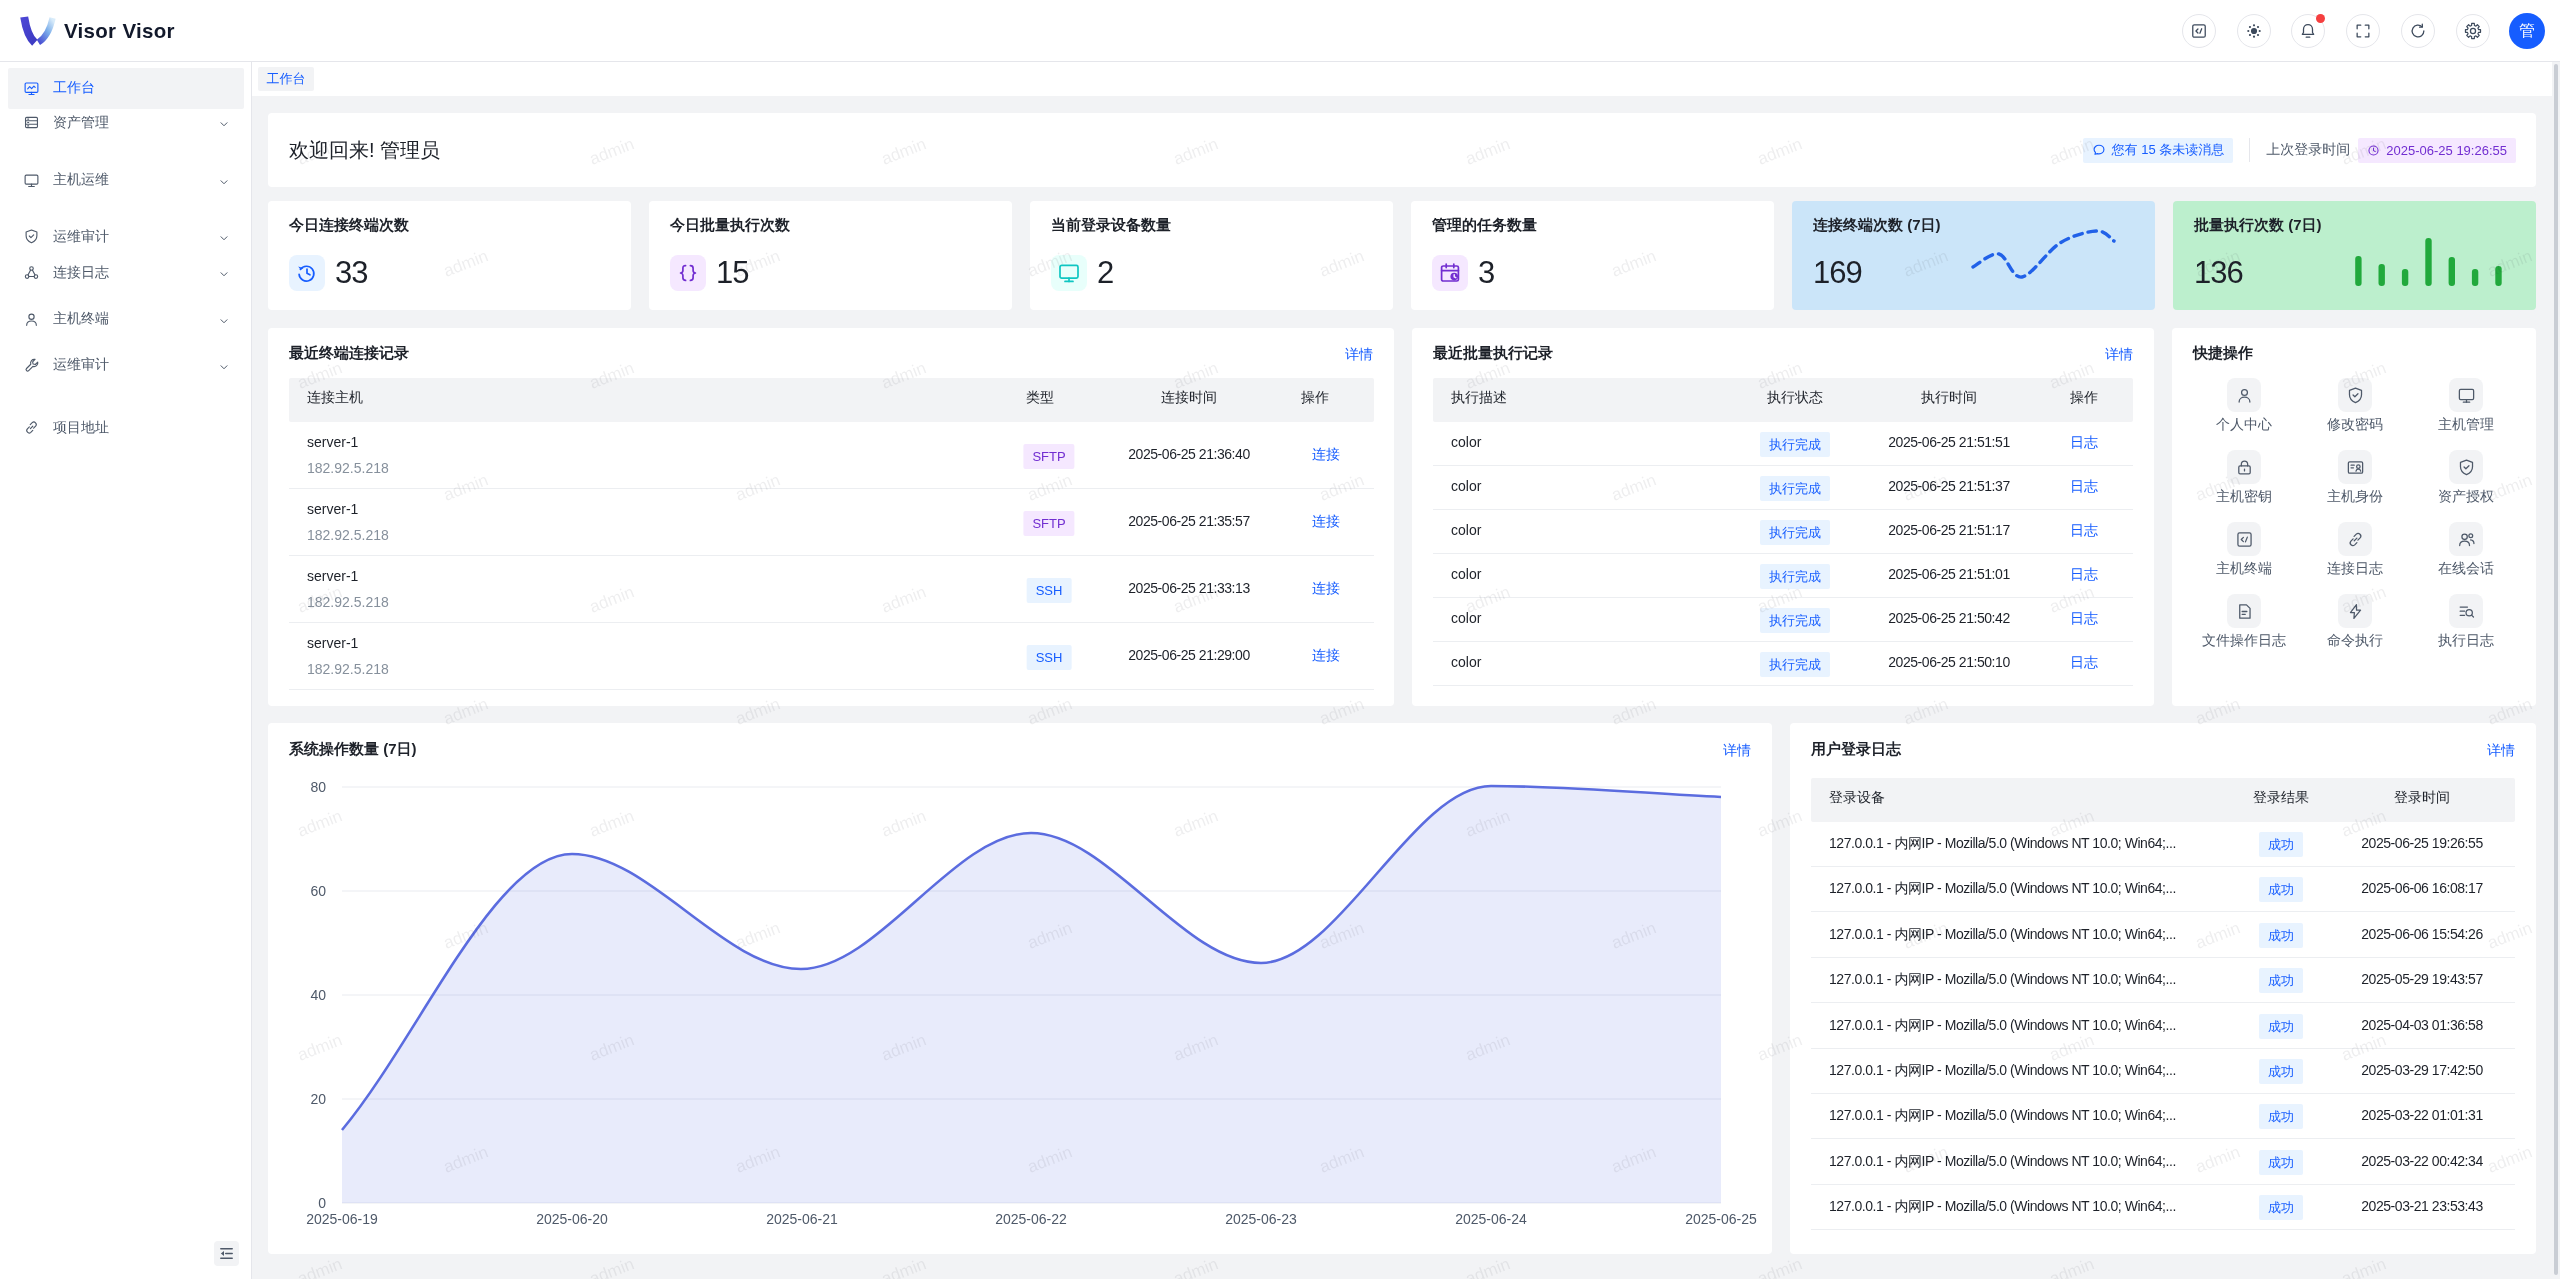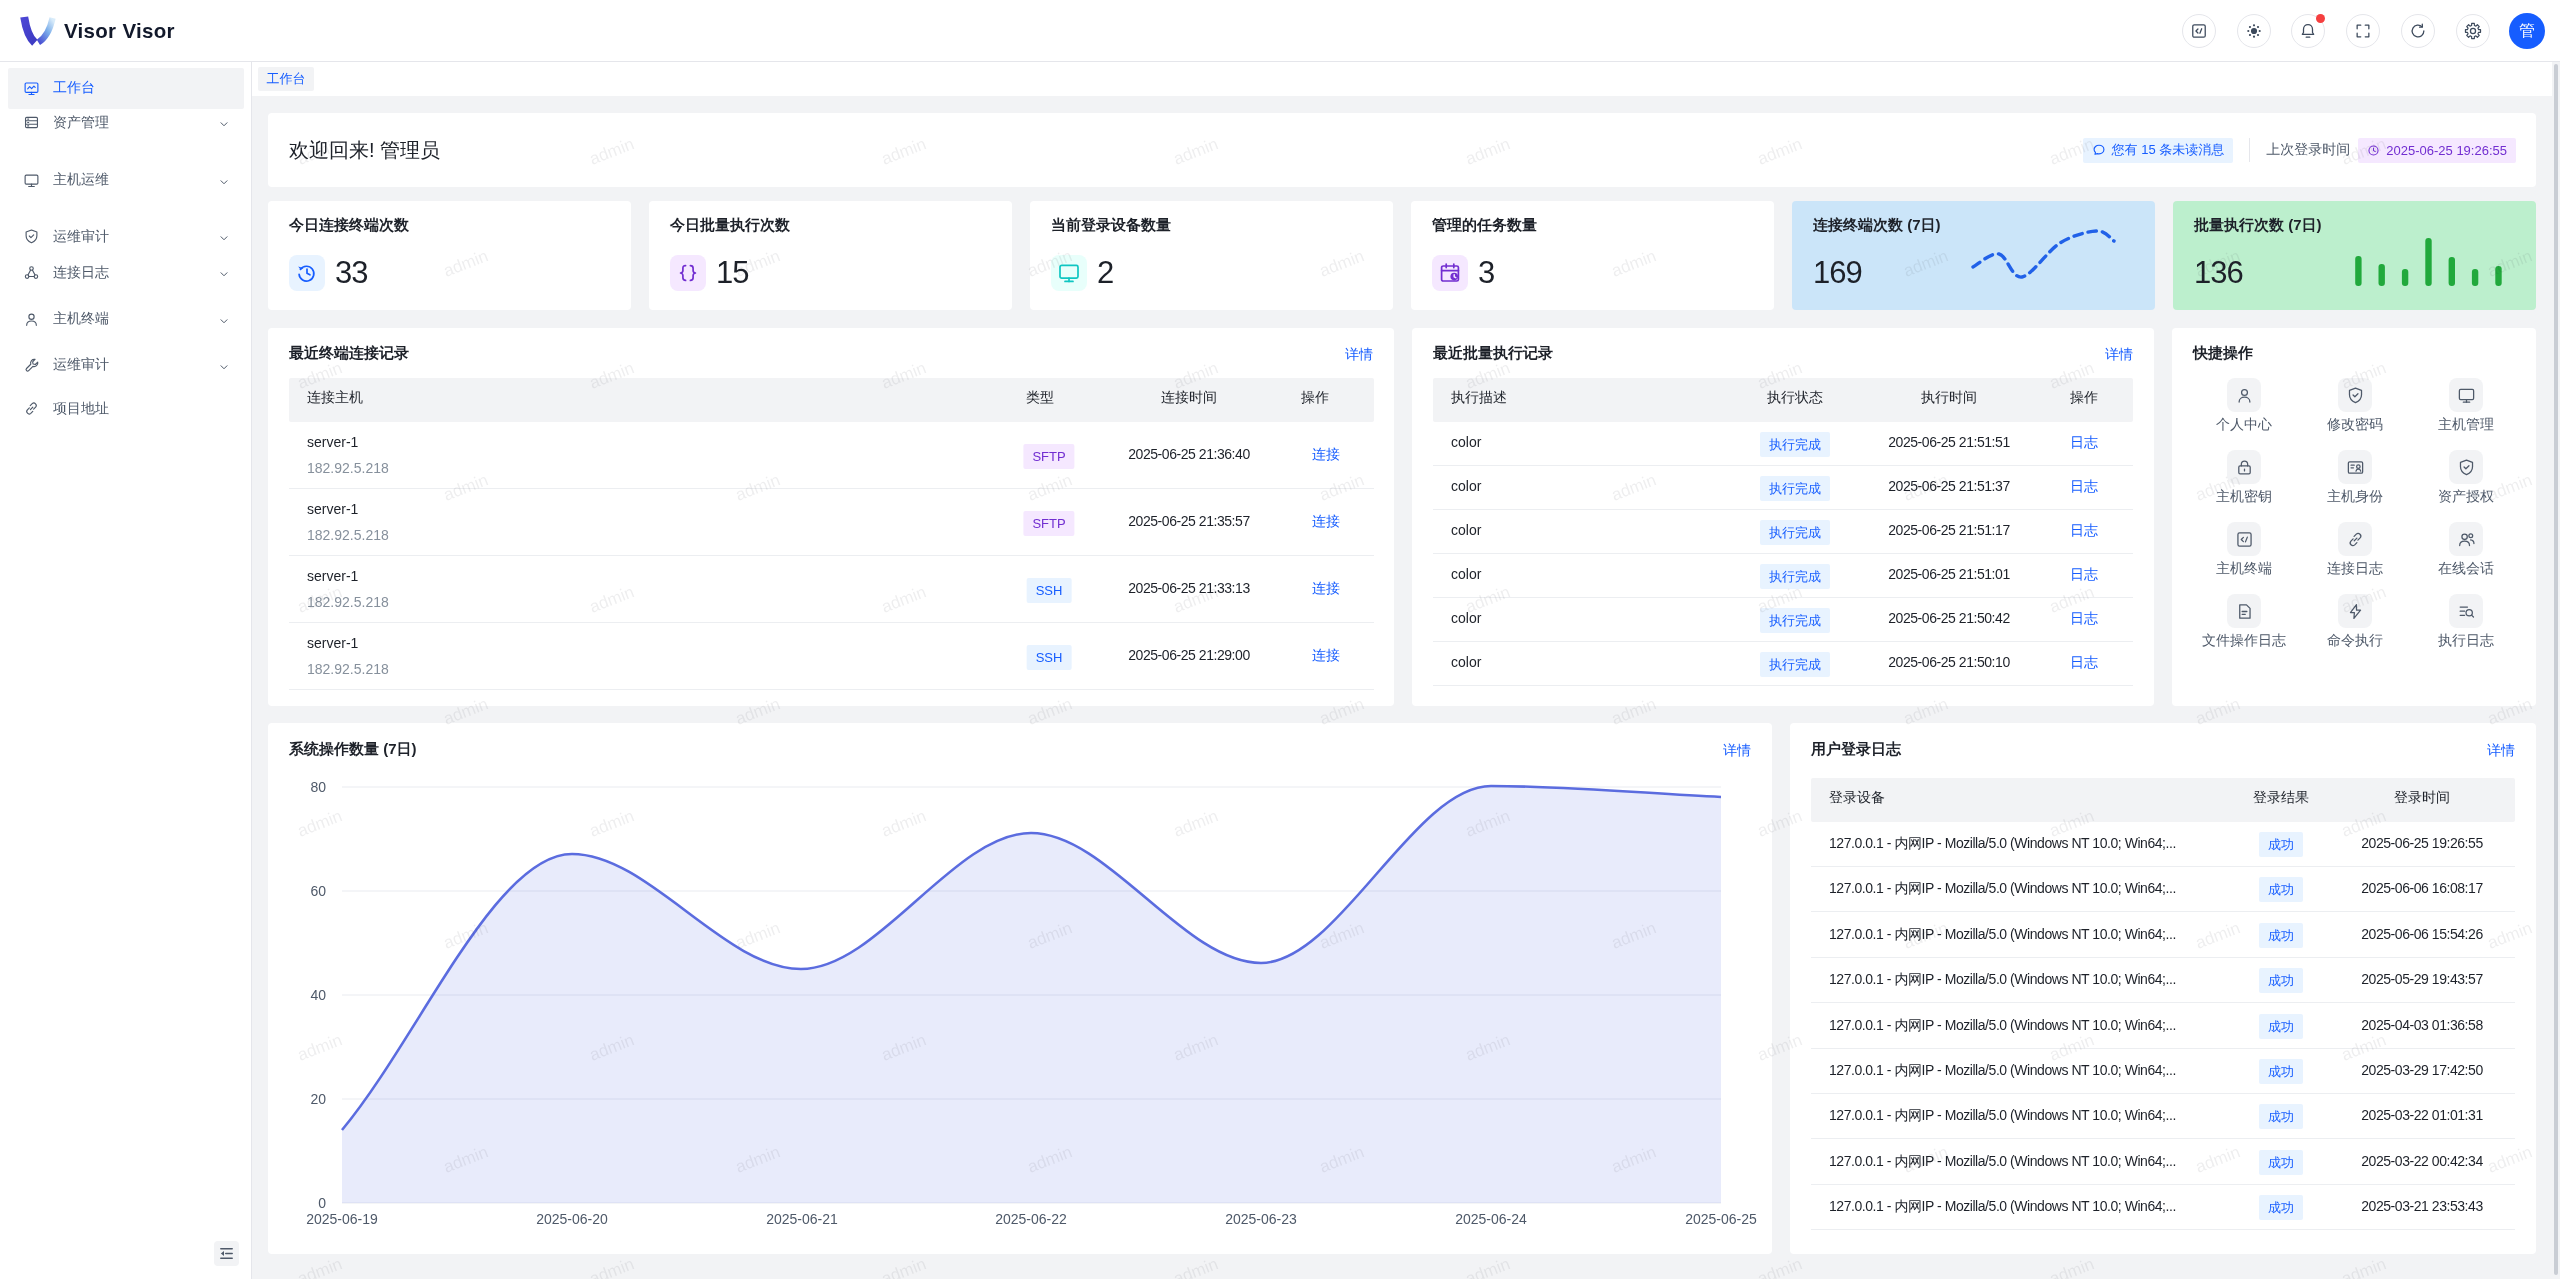--- a/index.html
+++ b/index.html
@@ -170,21 +170,21 @@
     </div>
     <div class="mitem" style="top:282.7px">
       <svg width="17" height="17" viewBox="0 0 24 24" fill="none">
         <path d="M20.8,7.2 a5.2,5.2 0 0 1 -6.8,6 L8,19.2 a2.1,2.1 0 0 1 -3,-3 L11,10.2 a5.2,5.2 0 0 1 6,-6.8 L13.6,6.8 l0.7,3.1 3.1,0.7 Z" stroke="#4e5969" stroke-width="1.6" stroke-linecap="round" stroke-linejoin="round" fill="none"></path>
       </svg>
       <span class="mlabel">运维审计</span>
       <span class="chev"><svg width="12" height="12" viewBox="0 0 24 24" fill="none">
           <polyline points="6,9.5 12,15.5 18,9.5" stroke="#4e5969" stroke-width="2" stroke-linecap="round" stroke-linejoin="round"></polyline>
         </svg></span>
     </div>
-    <div class="mitem" style="top:326px">
+    <div class="mitem" style="top:345px">
       <svg width="17" height="17" viewBox="0 0 24 24" fill="none">
         <path d="M10.4,13.6 L13.8,10.2" stroke="#4e5969" stroke-width="1.6" stroke-linecap="round" stroke-linejoin="round" fill="none"></path>
         <path d="M9,11.2 L6.2,14 a3.4,3.4 0 0 0 4.8,4.8 L13.8,16" stroke="#4e5969" stroke-width="1.6" stroke-linecap="round" stroke-linejoin="round" fill="none"></path>
         <path d="M15,12.8 L17.8,10 A3.4,3.4 0 0 0 13,5.2 L10.2,8" stroke="#4e5969" stroke-width="1.6" stroke-linecap="round" stroke-linejoin="round" fill="none"></path>
       </svg>
       <span class="mlabel">项目地址</span>
     </div>
 <div class="fold">
       <svg width="17" height="17" viewBox="0 0 24 24" fill="none">
         <line x1="4" y1="5.4" x2="20" y2="5.4" stroke="#4e5969" stroke-width="2.2" stroke-linecap="round"></line>

